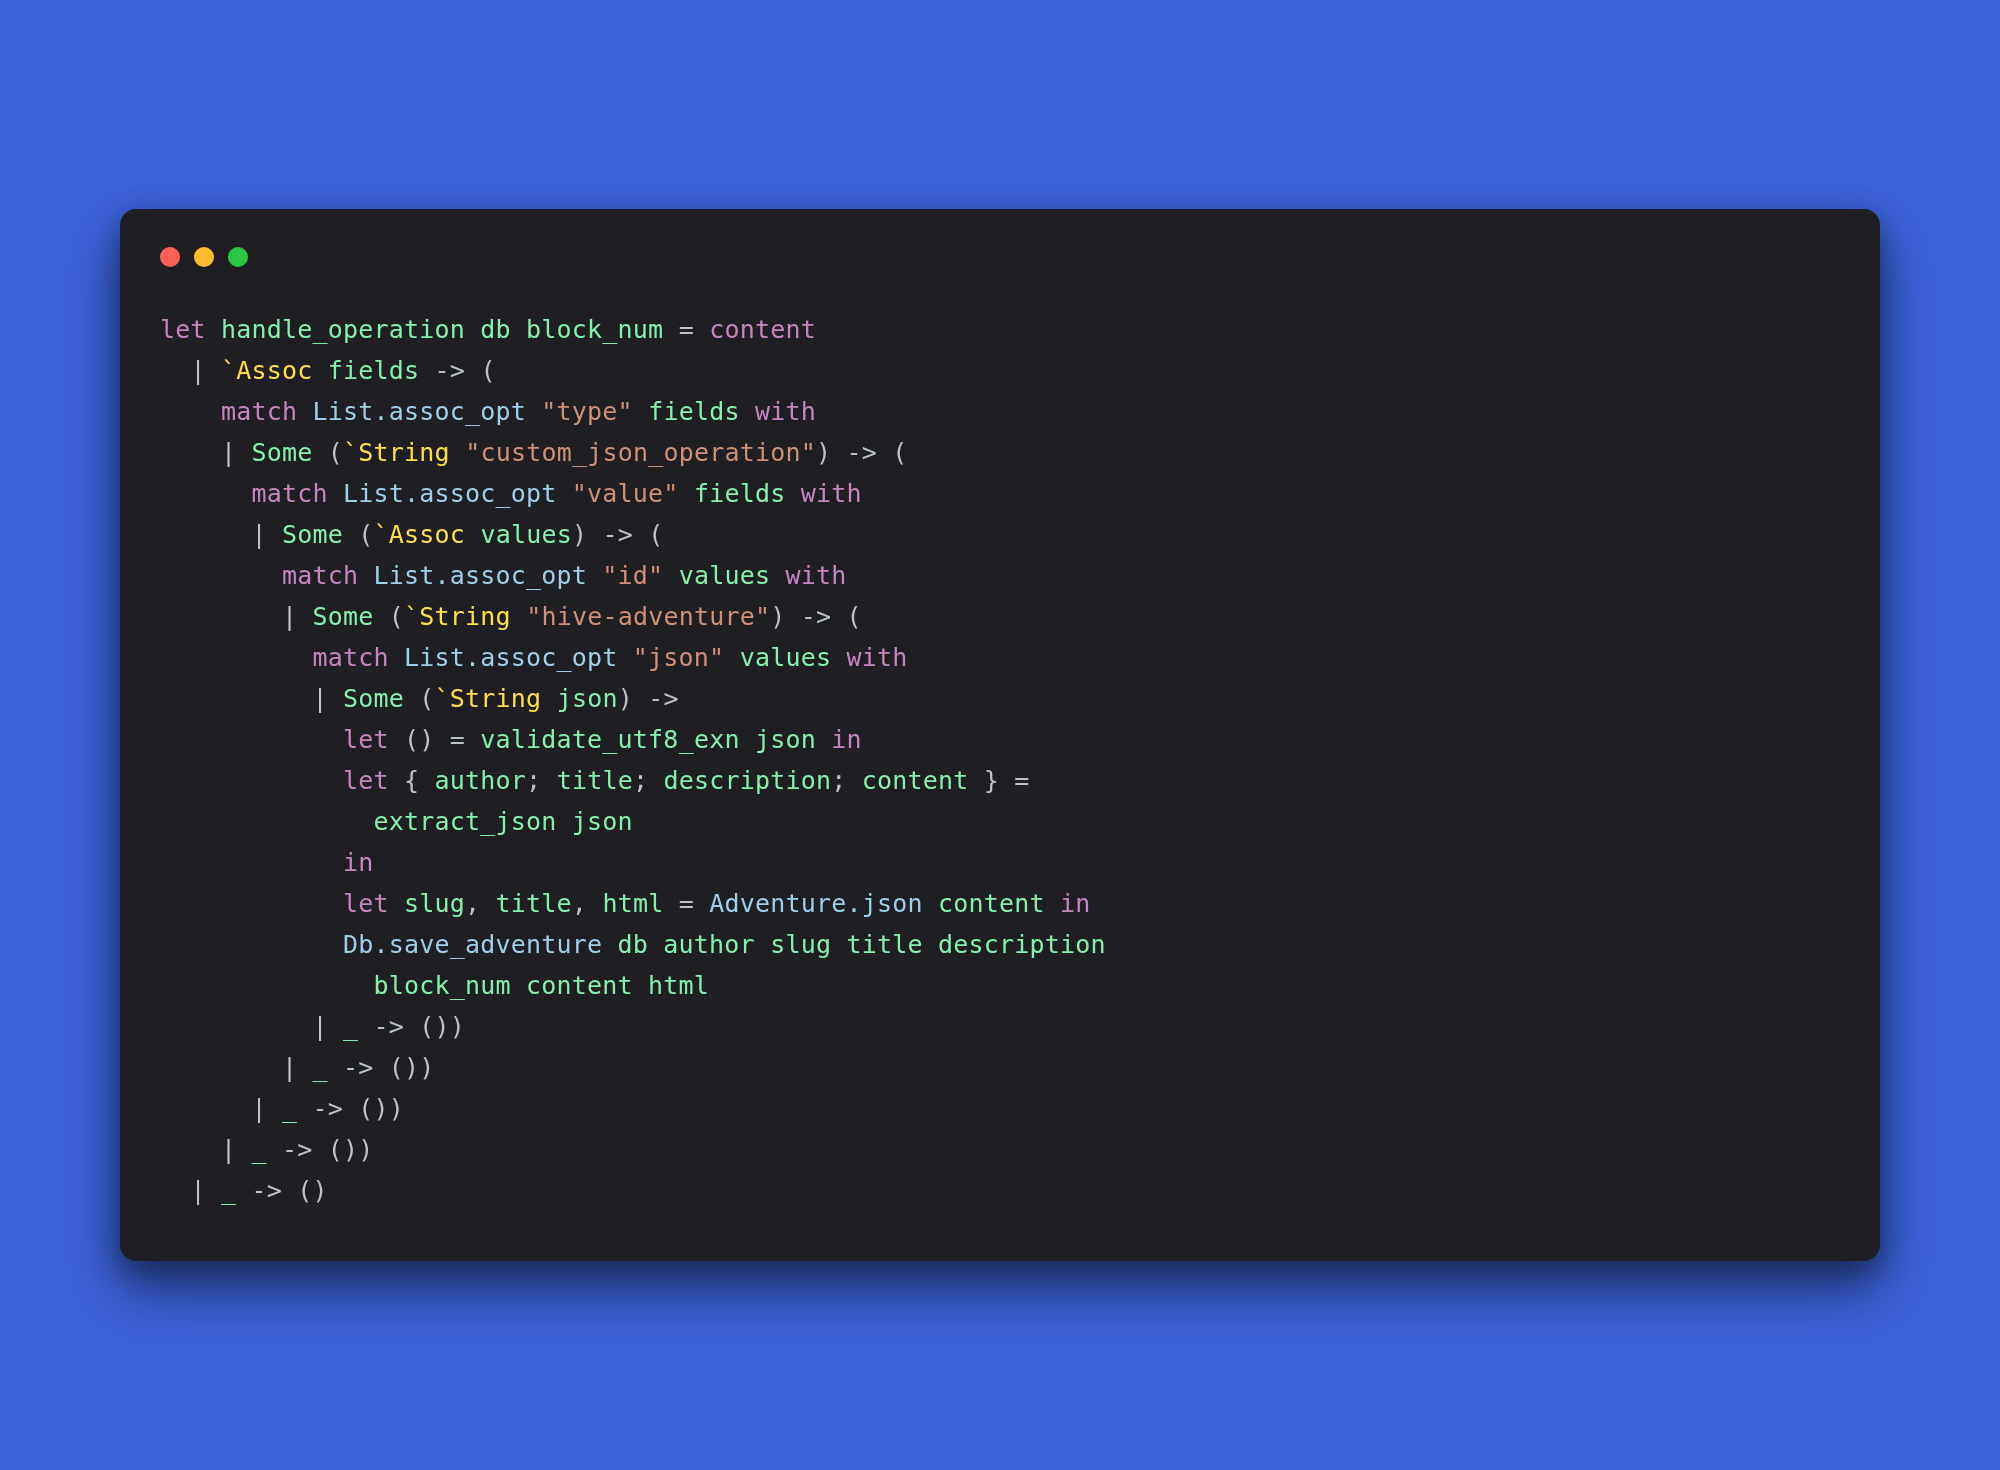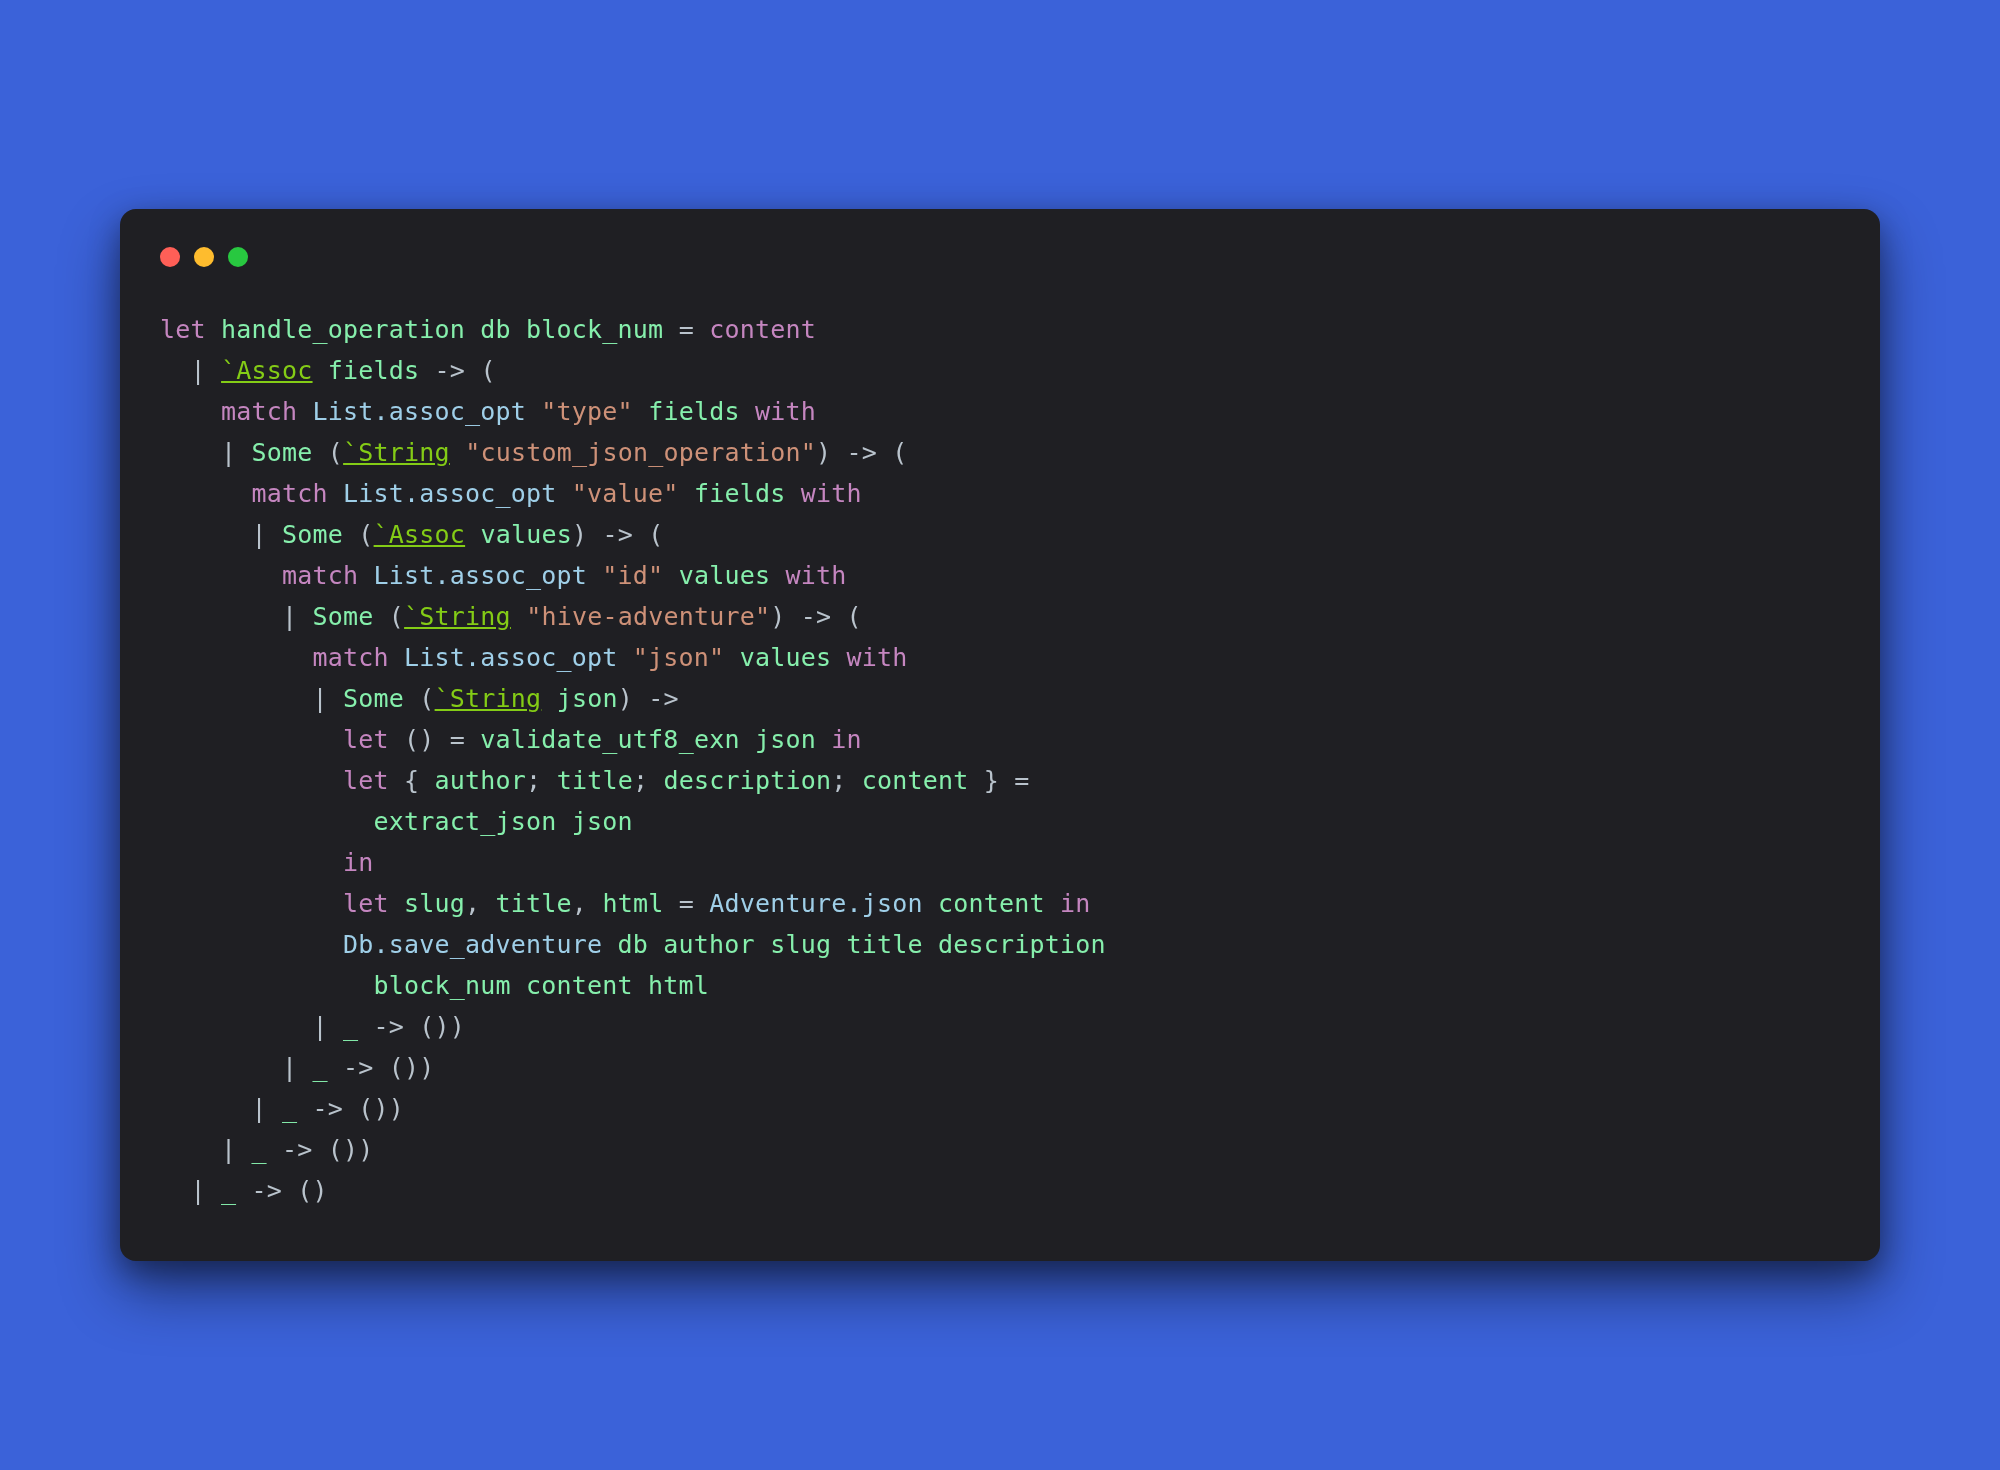--- a/index.html
+++ b/index.html
@@ -35,21 +35,21 @@
   .code {
     font-size: 25px;
     line-height: 1.64;
     white-space: pre;
     color: #9eb3c7;
     font-weight: 400;
     letter-spacing: 0.2px;
   }
   .kw   { color: #c586c0; }   
   .id   { color: #86efac; }   
-  .var  { color: #84cc16; text-decoration: underline; }   
+  .var  { color: #fde047; }   
   .str  { color: #ce9178; }   
   .pun  { color: #b9c3cc; }   
   .mod  { color: #9fcfe8; margin-top: 44px; }   
 </style>
 </head>
 <body>
 
 <div class="window">
   <div class="titlebar">
     <div class="dot red"></div>

